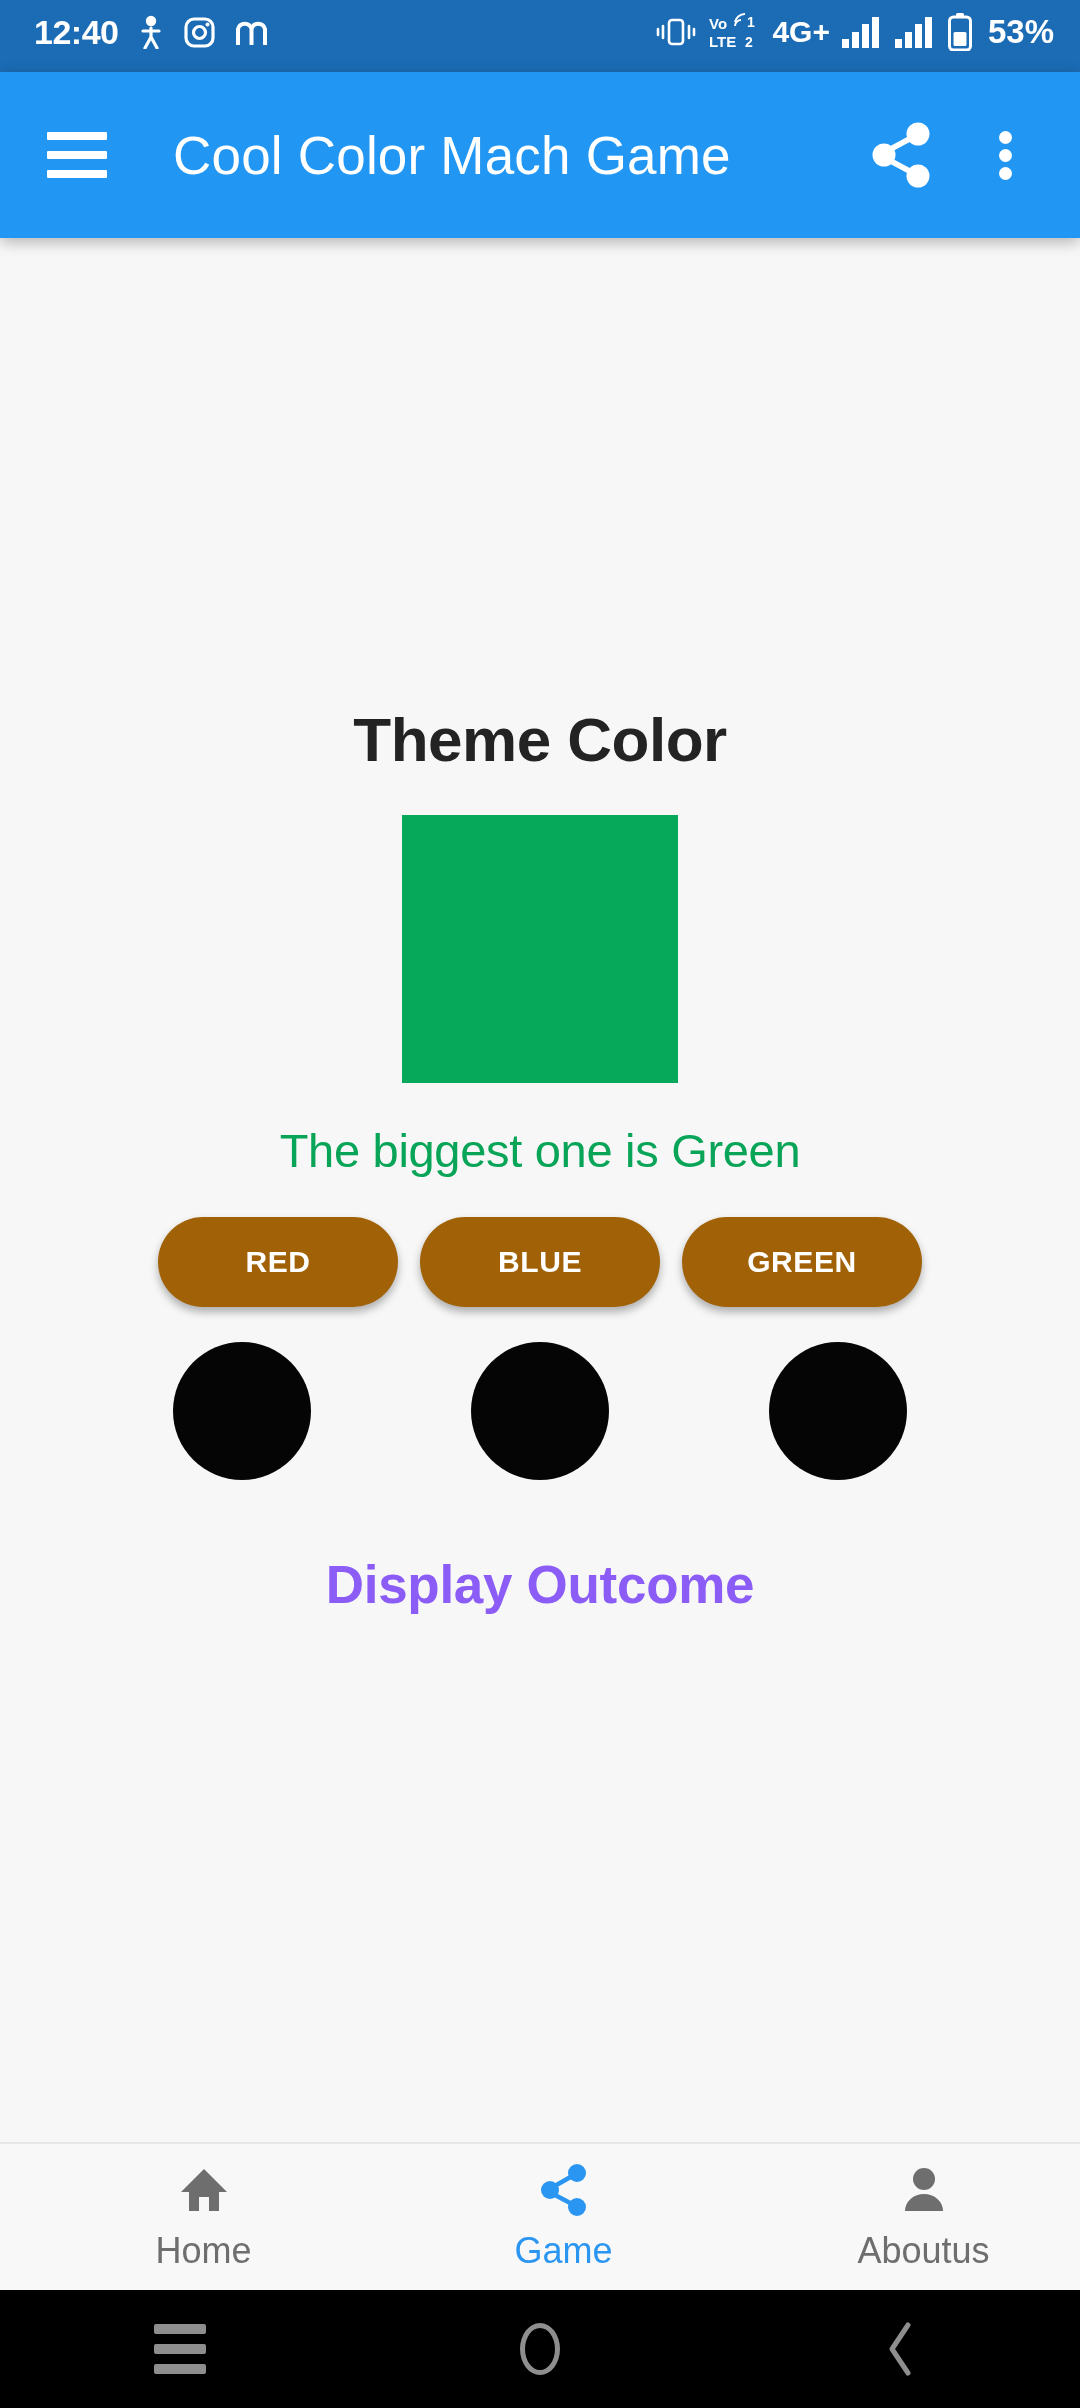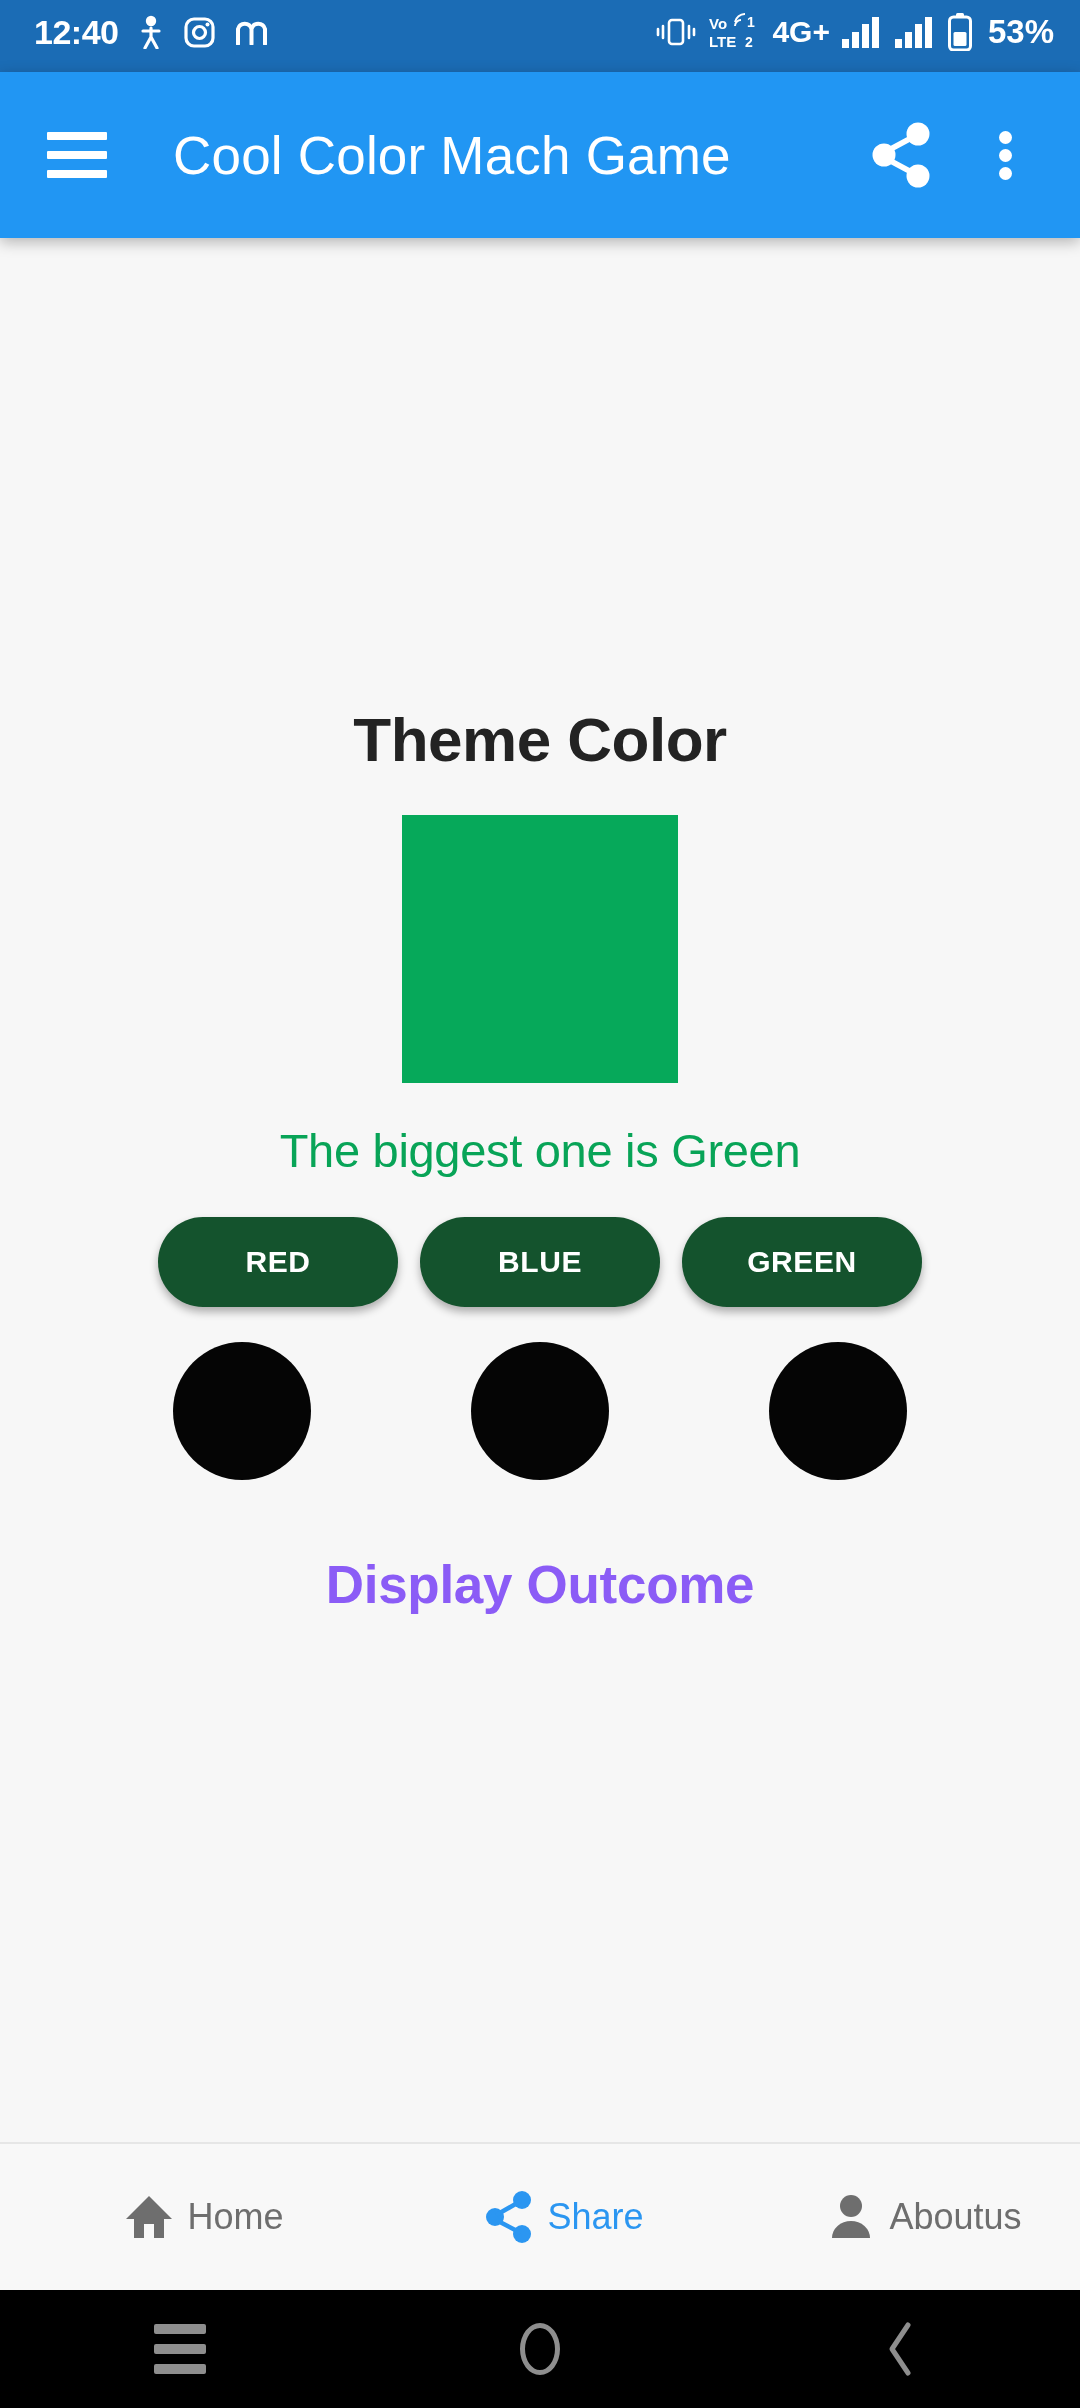--- a/index.html
+++ b/index.html
@@ -101,21 +101,21 @@
 
   #color-buttons {
     margin-top:39px;
     display:flex; align-items:center;
     gap:22px;
   }
   .color-btn {
     height:90px;
     min-width:240px;
     padding:1px 34px;
-    background:#14532d;
+    background:#a16207;
     color:#FFFFFF;
     border:none; border-radius:46px;
     font-family:"Liberation Sans", sans-serif;
     font-size:30px; font-weight:700;
     letter-spacing:0.6px;
     display:flex; align-items:center; justify-content:center;
     box-shadow:0 5px 9px rgba(0,0,0,0.30);
     cursor:pointer;
   }
 
@@ -142,21 +142,21 @@
 
   
   #bottom-nav {
     flex:0 0 148px; height:148px;
     background:#F8F8F8;
     border-top:2px solid #E6E6E6;
     display:flex; align-items:center;
   }
   .nav-item {
     flex:1 1 0;
-    display:flex; 
+    display:flex; flex-direction:column;
     align-items:center; justify-content:center;
     gap:12px; height:100%;
     cursor:pointer;
     padding-left:47px;
   }
   .nav-label { font-size:36px; color:#6E6E6E; }
   .nav-item.active .nav-label { color:#2B96F1; }
   .nav-icon { display:flex; align-items:center; justify-content:center; height:56px; }
 
   
@@ -326,21 +326,21 @@
 
     <div class="nav-item active">
       <span class="nav-icon">
         <svg width="52" height="54" viewBox="0 0 52 54">
           <circle cx="39" cy="10" r="9" fill="#2B96F1"></circle>
           <circle cx="12" cy="27" r="9" fill="#2B96F1"></circle>
           <circle cx="39" cy="44" r="9" fill="#2B96F1"></circle>
           <path d="M15 24 L36 12 M15 31 L36 42" stroke="#2B96F1" stroke-width="4.5" stroke-linecap="round"></path>
         </svg>
       </span>
-      <span class="nav-label">Share</span>
+      <span class="nav-label">Game</span>
     </div>
 
     <div class="nav-item">
       <span class="nav-icon">
         <svg width="52" height="52" viewBox="0 0 52 52">
           <circle cx="26" cy="15" r="11" fill="#6E6E6E"></circle>
           <path d="M7 47 A19 17 0 0 1 45 47 Z" fill="#6E6E6E"></path>
         </svg>
       </span>
       <span class="nav-label">Aboutus</span>

